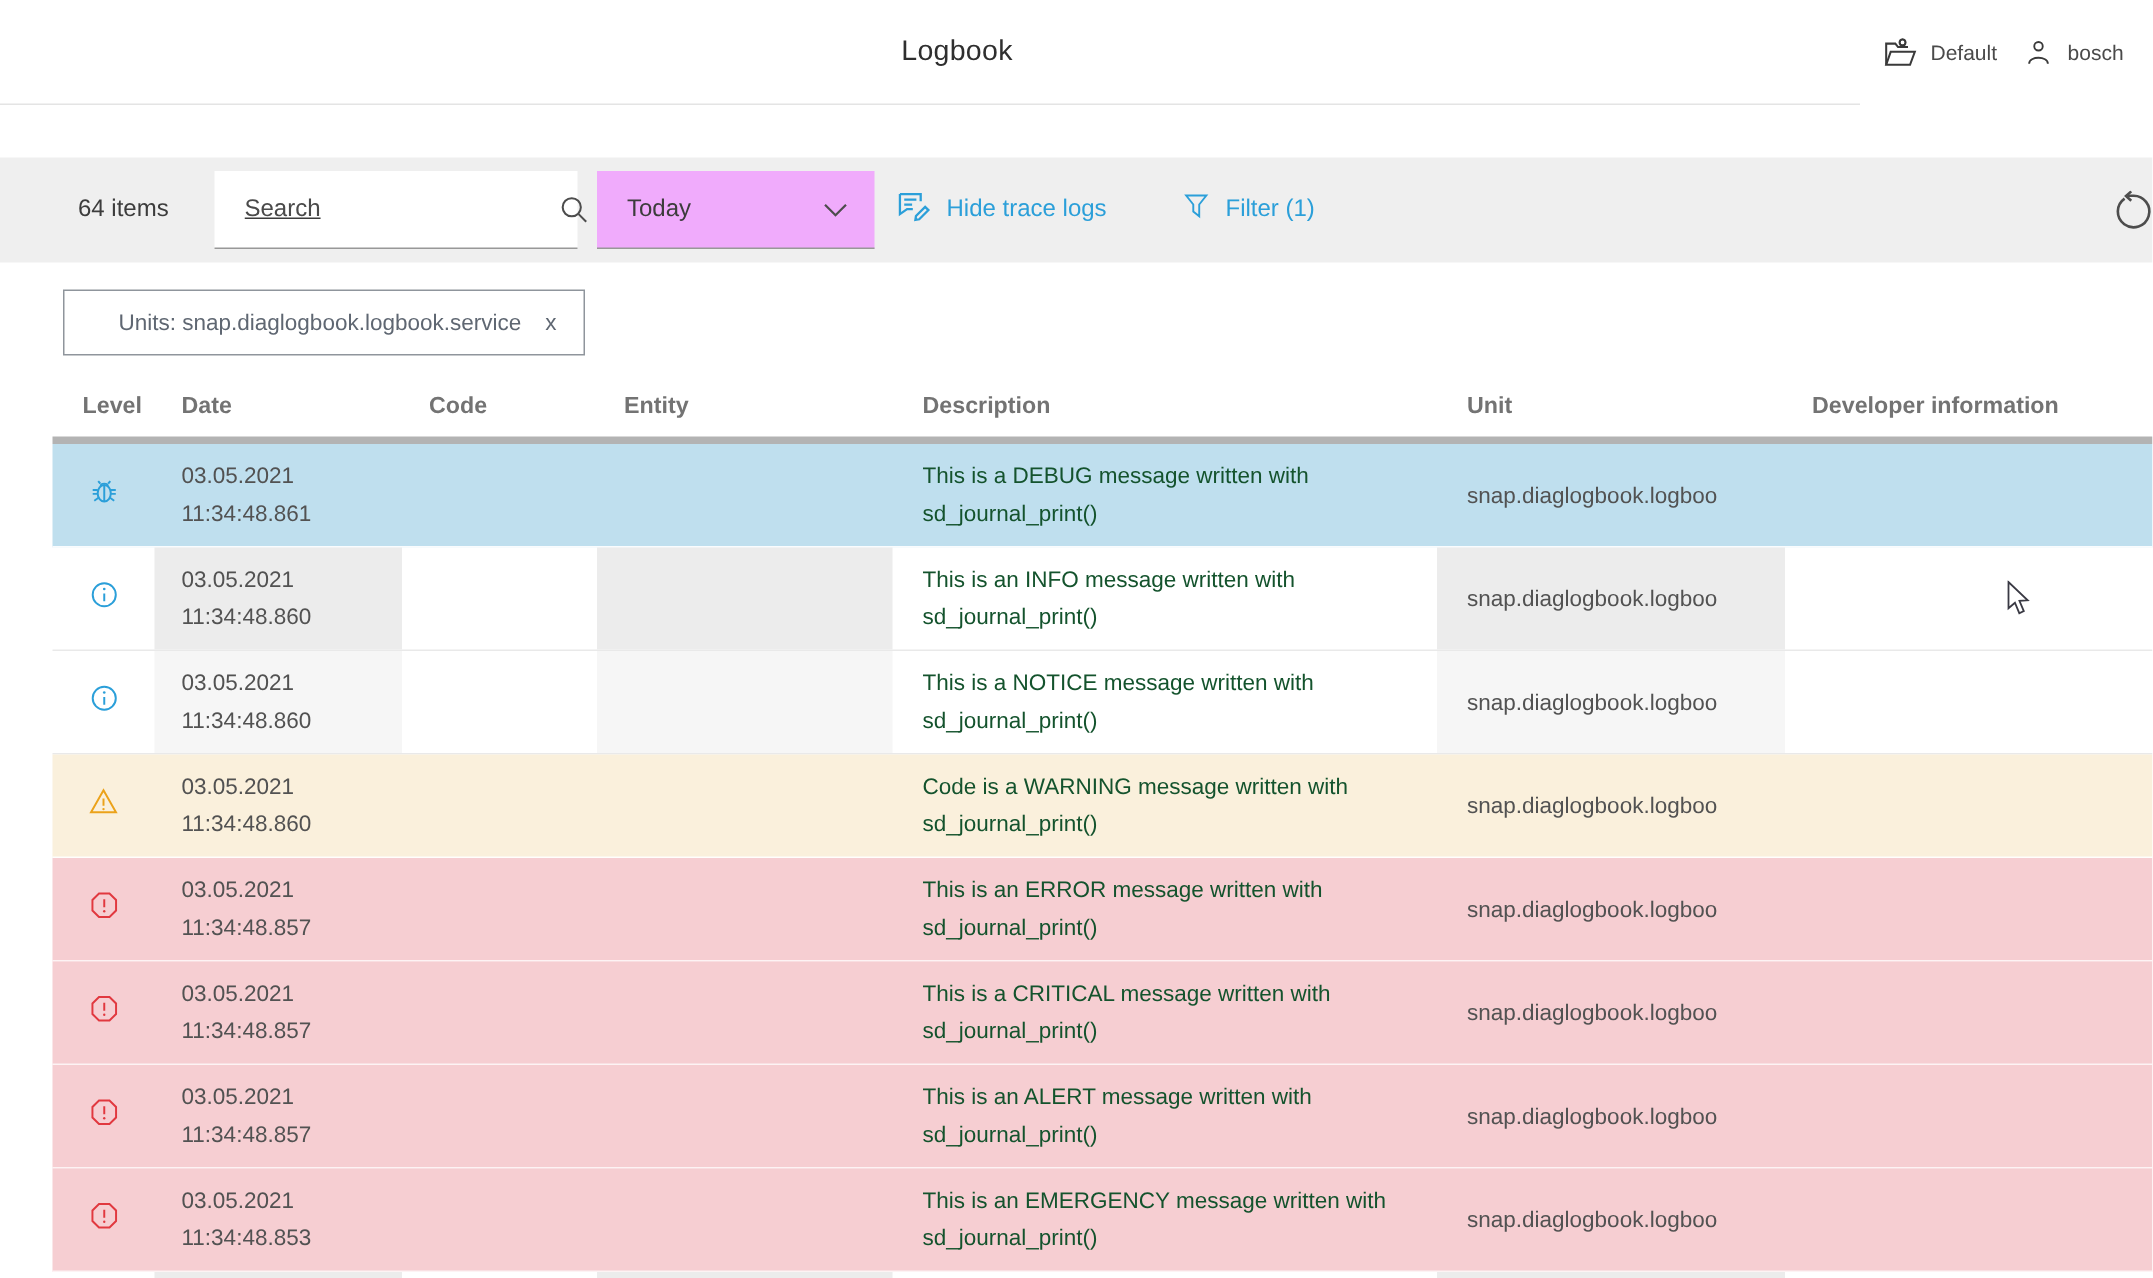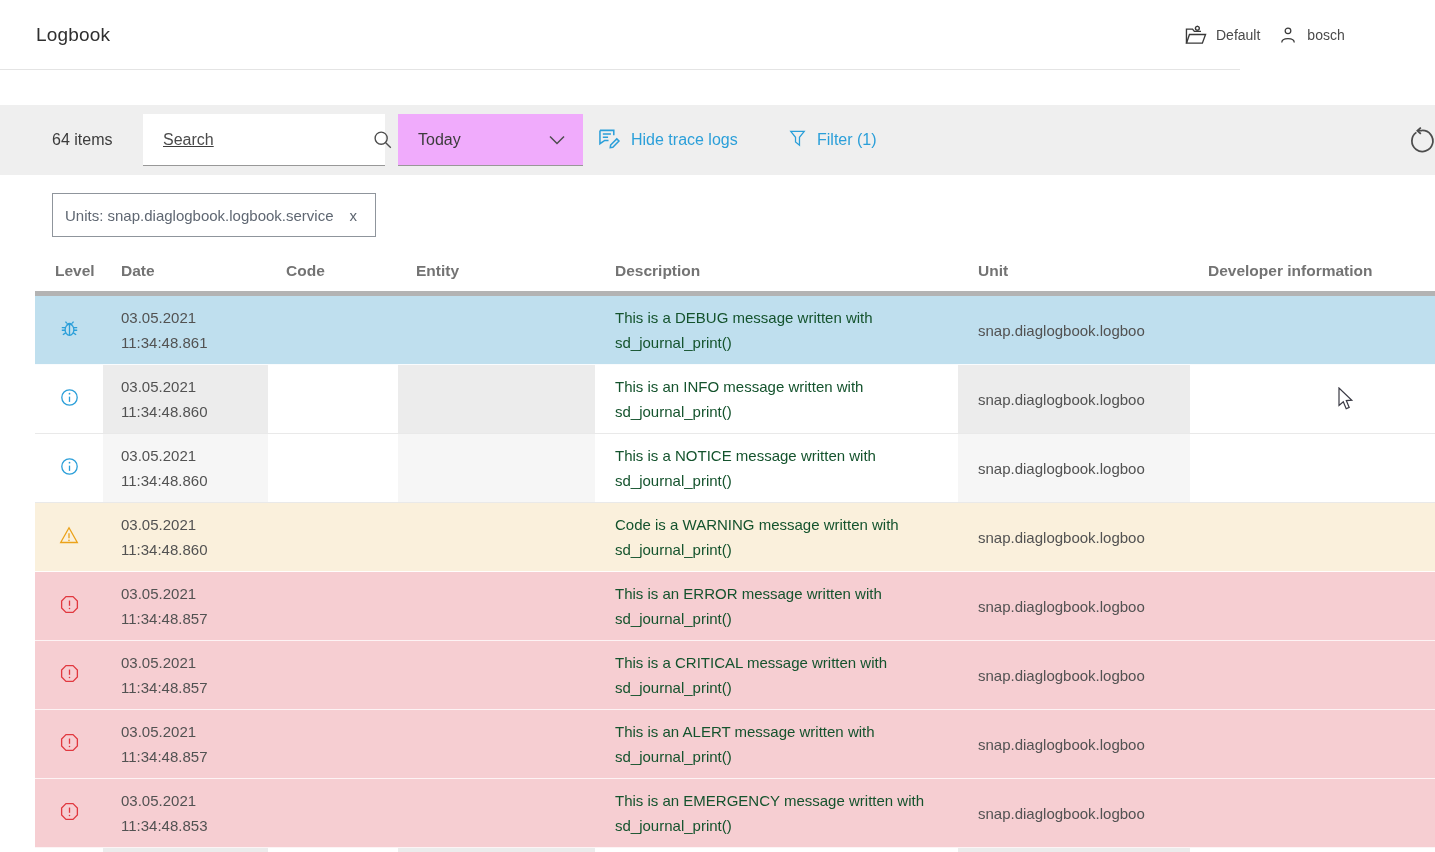--- a/index.html
+++ b/index.html
@@ -5,24 +5,24 @@
   html,body{margin:0;padding:0;}
   body{
     width:1435px;height:852px;overflow:hidden;position:relative;
     font-family:"Liberation Sans", sans-serif;background:#ffffff;color:#525252;
   }
   .canvas{position:absolute;inset:0;width:1435px;height:852px;}
 
   
   .app-header{
     position:absolute;top:0;left:0;width:1240px;height:69px;background:#ffffff;
-    border-bottom:1px solid #e4e4e4;display:flex;align-items:center;
+    border-bottom:1px solid #e4e4e4;display:flex;align-items:center;justify-content:center;
   }
   .app-title{font-size:19px;color:#2f2f2f;margin-left:36px;letter-spacing:.2px;}
-  .header-right{position:absolute;left:1185px;top:0;height:69px;display:flex;align-items:center;gap:18px;white-space:nowrap;}
+  .header-right{position:absolute;left:1256px;top:0;height:69px;display:flex;align-items:center;gap:18px;white-space:nowrap;}
   .header-item{display:flex;align-items:center;gap:9px;font-size:14px;color:#4a4a4a;cursor:pointer;}
   .hicon{display:inline-flex;}
 
   
   .toolbar{
     position:absolute;top:105px;left:0;width:1435px;height:70px;background:#efefef;
   }
   .items-count{position:absolute;left:52px;top:0;height:70px;display:flex;align-items:center;font-size:16px;color:#3c3c3c;}
   .search-box{
     position:absolute;left:143px;top:9px;width:242px;height:52px;background:#ffffff;
@@ -44,22 +44,22 @@
   .link-btn{
     position:absolute;top:0;height:70px;display:flex;align-items:center;gap:10px;
     font-size:16px;color:#2b9fd9;cursor:pointer;
   }
   .link-trace{left:598px;}
   .link-filter{left:788px;}
   .refresh-btn{position:absolute;left:1408px;top:22px;display:inline-flex;cursor:pointer;}
 
   
   .chip{
-    position:absolute;top:193px;left:52px;height:44px;border:1px solid #8f959c;background:#ffffff;
-    display:flex;align-items:center;box-sizing:border-box;padding:0 18px 0 12px;
+    position:absolute;top:193px;left:42px;height:44px;border:1px solid #8f959c;background:#ffffff;
+    display:flex;align-items:center;box-sizing:border-box;padding:0 18px 0 36px;
   }
   .chip .chip-label{font-size:15px;color:#5f6772;}
   .chip .chip-close{font-size:15px;color:#5f6772;margin-left:16px;cursor:pointer;}
 
   
   .table{position:absolute;top:250px;left:35px;width:1400px;}
   .trow,.thead-row{display:flex;width:1400px;box-sizing:border-box;}
   .cell{box-sizing:border-box;flex:0 0 auto;}
   .c-level{width:68px;display:flex;align-items:center;justify-content:center;}
   .c-date{width:165px;padding-left:18px;}

